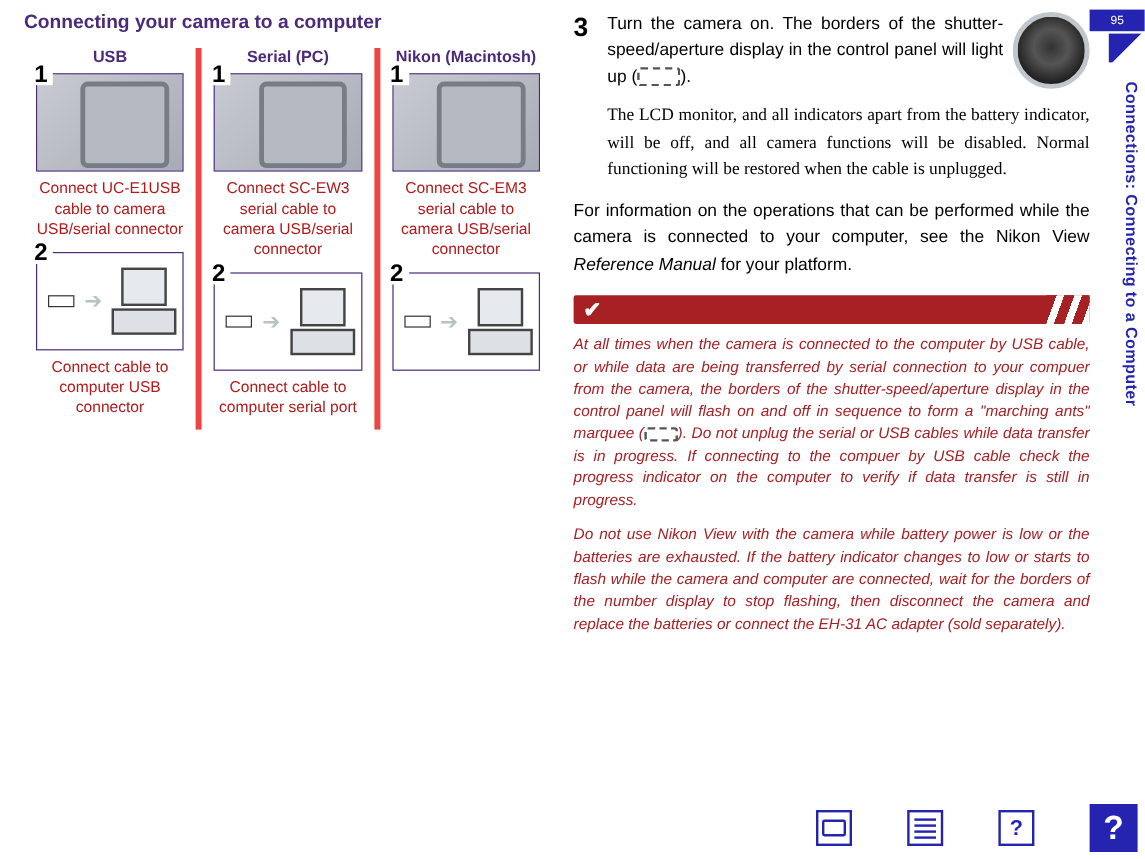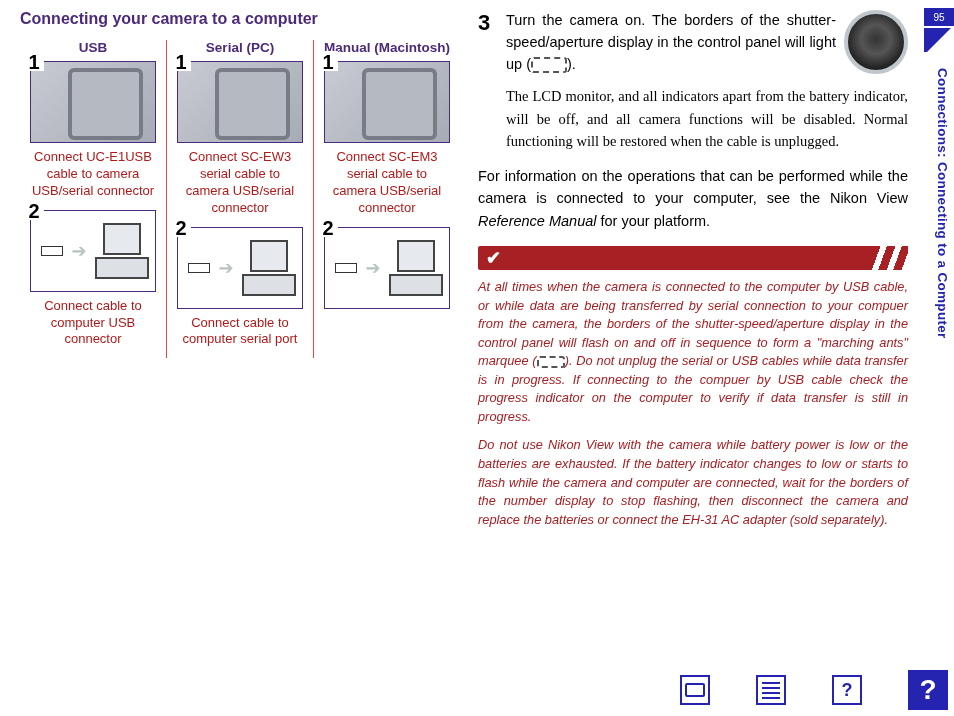--- a/index.html
+++ b/index.html
@@ -30,21 +30,21 @@
   .cols3 {
     display: flex;
     margin-top: 12px;
     gap: 0;
   }
   .col {
     flex: 1;
     padding: 0 10px;
     text-align: center;
   }
-  .col + .col { border-left: 1px solid #ef4444; }
+  .col + .col { border-left: 5px solid #ef4444; }
   .col-head {
     color: #4b2a7b;
     font-weight: bold;
     font-size: 13.5px;
     margin-bottom: 6px;
   }
   .step-wrap { position: relative; margin-bottom: 6px; }
   .step-num {
     position: absolute;
     left: -6px;
@@ -130,21 +130,21 @@
     color:#a72024; font-style:italic; font-size:12.8px;
     line-height:1.45; text-align:justify; margin-top:8px;
   }
   .note-text + .note-text { margin-top:10px; }
   
   .side-tab {
     position:absolute; right:0; top:8px; width:40px; height:640px;
   }
   .side-tab .pg {
     background:#2424b0;color:#fff;font-size:10px;
-    width:30px;height:18px;display:flex;align-items:center;justify-content:center;
+    width:46px;height:18px;display:flex;align-items:center;justify-content:center;
     position:absolute;top:0;right:0;
   }
   .side-tab .wedge {
     position:absolute;top:20px;right:0;width:30px;height:24px;
     background:linear-gradient(135deg,#2424b0 49%,#fff 51%);
   }
   .side-tab .vtext {
     position:absolute;top:60px;right:4px;
     writing-mode:vertical-rl;
     color:#2424b0;font-weight:bold;font-size:13.5px;letter-spacing:0.3px;
@@ -207,21 +207,21 @@
           <div class="illus computer">
             <div class="cable"></div>
               <div class="arrow">➔</div>
               <div class="pc"></div>
           </div>
         </div>
         <div class="caption">Connect cable to computer serial port</div>
       </div>
 
       <div class="col">
-        <div class="col-head">Manual (Macintosh)</div>
+        <div class="col-head">Nikon (Macintosh)</div>
         <div class="step-wrap">
           <div class="step-num">1</div>
           <div class="illus camera"></div>
         </div>
         <div class="caption">Connect SC-EM3 serial cable to camera USB/serial connector</div>
         <div class="step-wrap">
           <div class="step-num">2</div>
           <div class="illus computer">
             <div class="cable"></div>
               <div class="arrow">➔</div>

